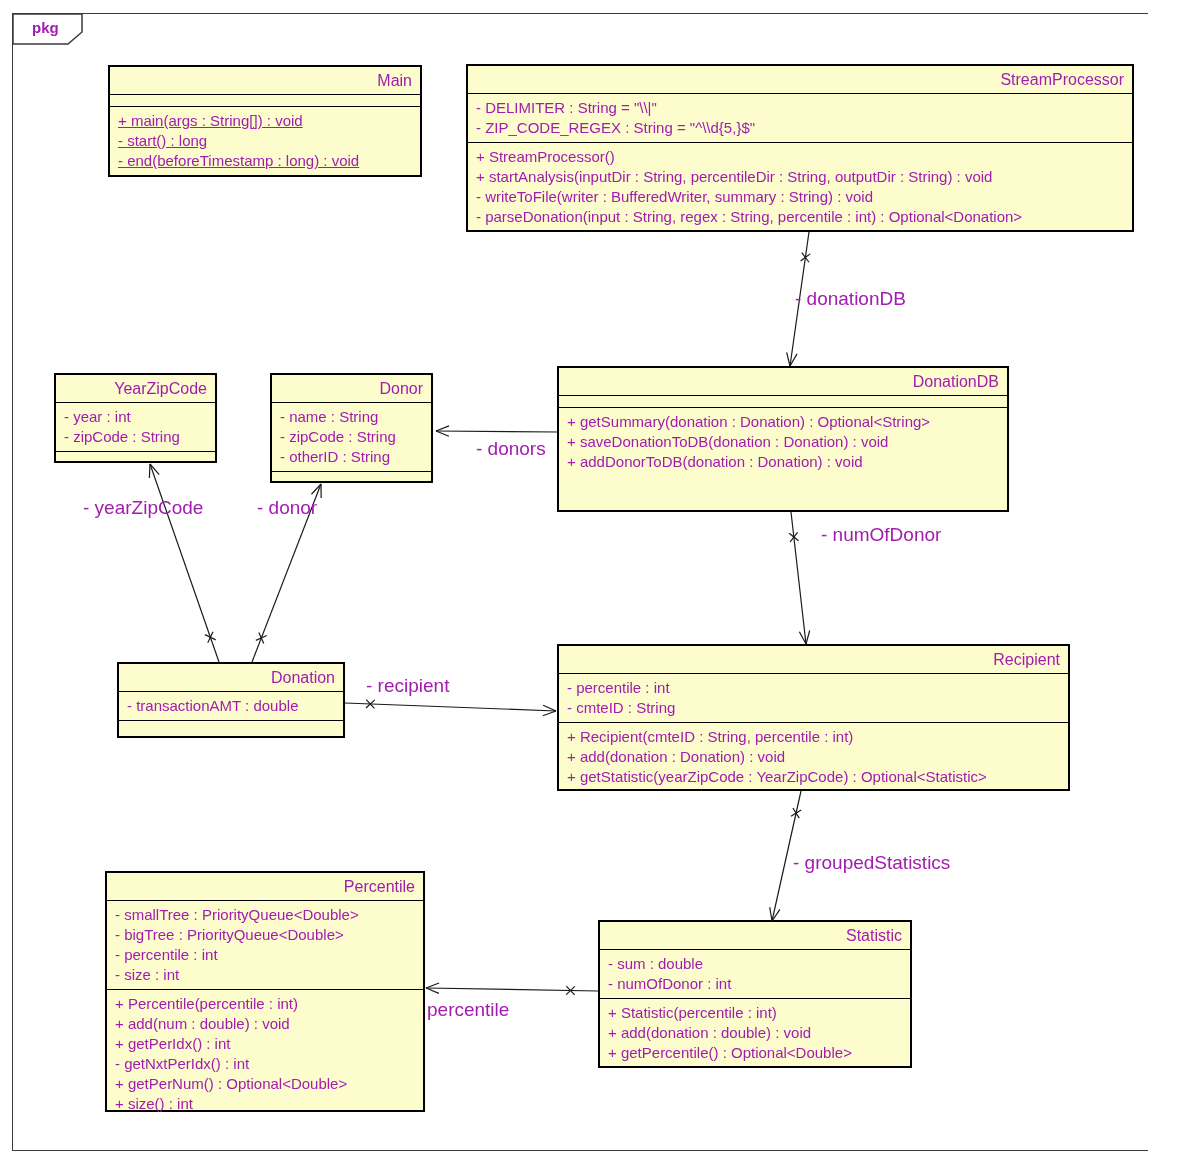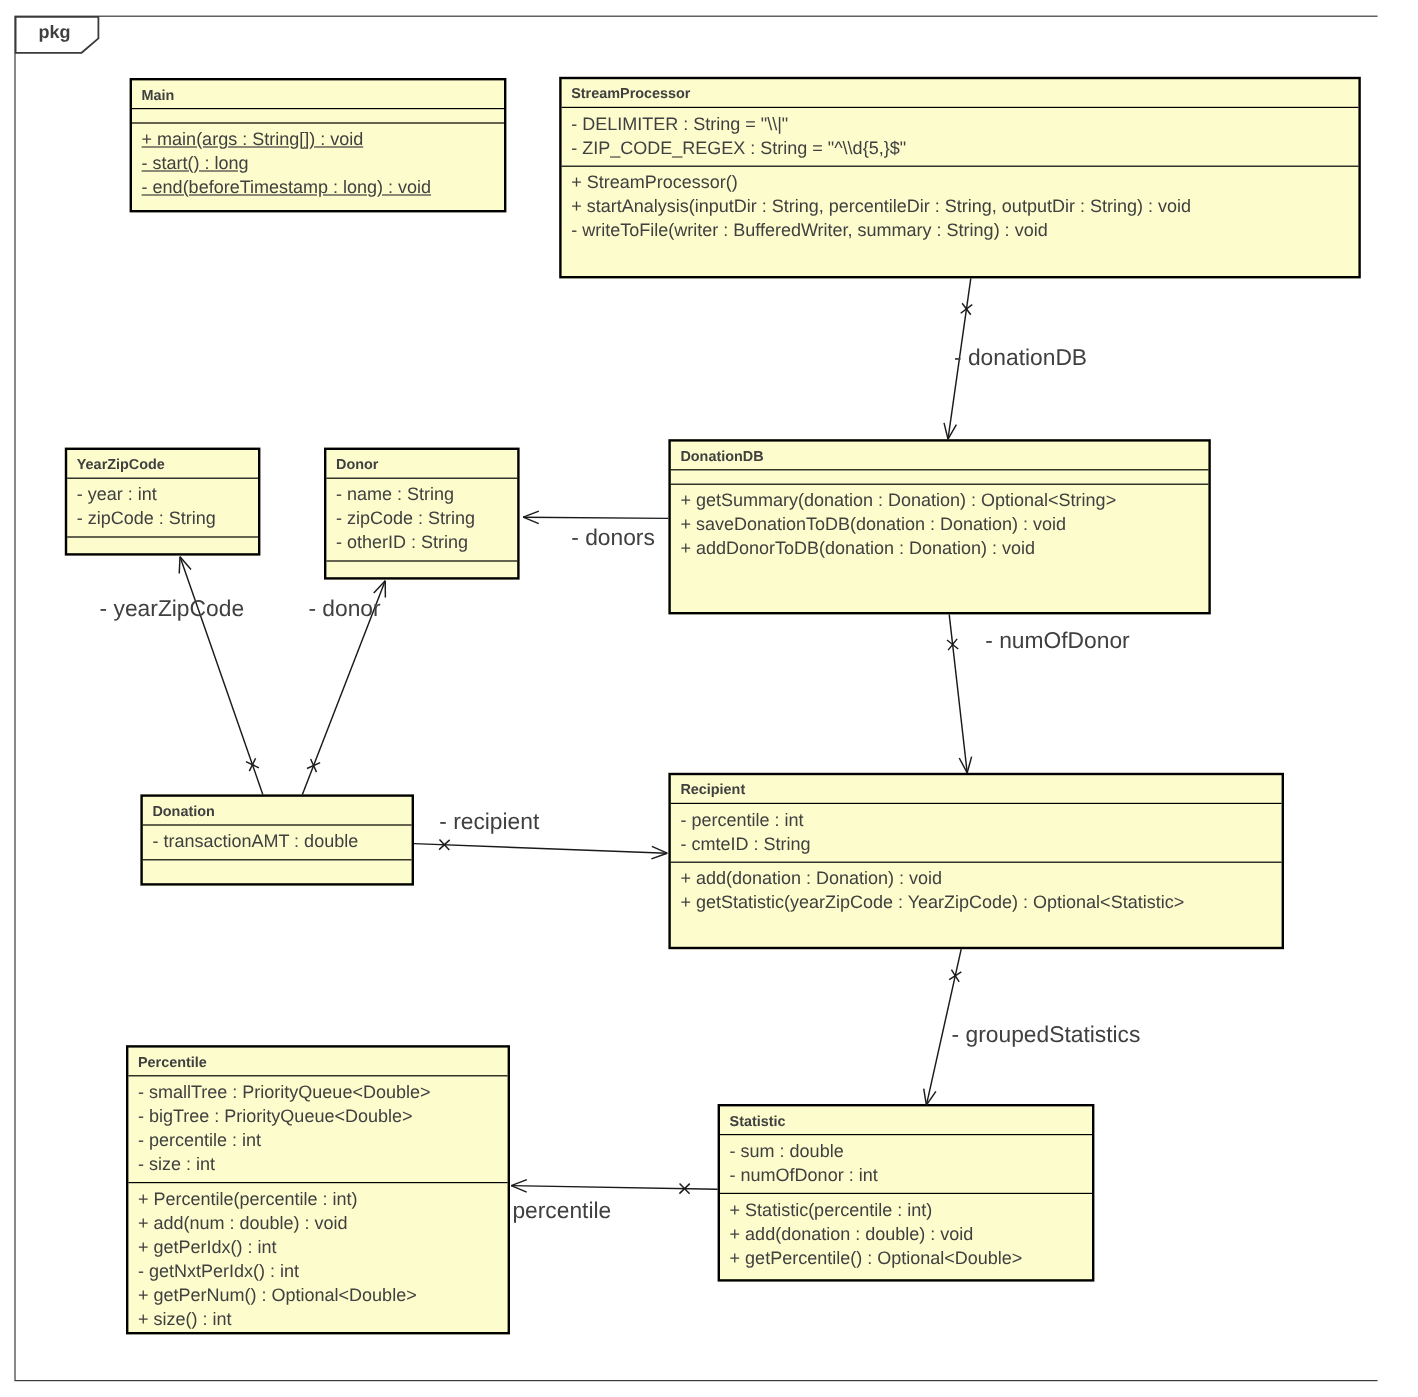--- a/index.html
+++ b/index.html
@@ -1,34 +1,34 @@
 <!DOCTYPE html>
 <html><head>
 <meta charset="utf-8">
 <style>
   html,body { margin:0; padding:0; background:#ffffff; }
   .stage {
     position:relative; width:1148px; height:1164px;
     font-family:"Liberation Sans","DejaVu Sans",sans-serif;
-    color:#404040; background:#fff; overflow:hidden;
+    color:#a21caf; background:#fff; overflow:hidden;
   }
   .frame {
     position:absolute; left:12px; top:13px; width:1158px; height:1138px;
     border:1.5px solid #3a3a3a; box-sizing:border-box;
   }
   .pkg-tab-svg { position:absolute; left:12px; top:13px; }
   .pkg-label {
     position:absolute; left:32px; top:19px; font-weight:bold; font-size:15px;
   }
   .cls {
     position:absolute; background:#fcfccd; border:2.2px solid #000;
     box-sizing:border-box; display:flex; flex-direction:column;
   }
   .cls-title {
-    text-align:left; font-weight:bold; font-size:12px;
+    text-align:right; font-weight:normal; font-size:16px;
     padding:5px 8px 4px 8px; border-bottom:1.2px solid #000; flex:0 0 auto;
     white-space:nowrap;
   }
   .sec { padding:4px 8px; border-bottom:1.2px solid #000; flex:0 0 auto; }
   .sec.last { border-bottom:none; flex:1 1 auto; }
   .sec.empty { min-height:11px; padding:0; }
   .m { font-size:15px; line-height:20px; white-space:nowrap; }
   .u { text-decoration:underline; }
   #arrows {
     position:absolute; left:0; top:0; width:1182px; height:1164px;
@@ -63,20 +63,21 @@
   <div class="cls" style="left:466px;top:64px;width:668px;height:168px">
     <div class="cls-title">StreamProcessor</div>
     <div class="sec">
       <div class="m">- DELIMITER : String = "\\|"</div>
       <div class="m">- ZIP_CODE_REGEX : String = "^\\d{5,}$"</div>
     </div>
     <div class="sec last">
       <div class="m">+ StreamProcessor()</div>
       <div class="m">+ startAnalysis(inputDir : String, percentileDir : String, outputDir : String) : void</div>
       <div class="m">- writeToFile(writer : BufferedWriter, summary : String) : void</div>
+      <div class="m">- parseDonation(input : String, regex : String, percentile : int) : Optional&lt;Donation&gt;</div>
     </div>
   </div>
 
   <div class="cls" style="left:54px;top:373px;width:163px;height:90px">
     <div class="cls-title">YearZipCode</div>
     <div class="sec">
       <div class="m">- year : int</div>
       <div class="m">- zipCode : String</div>
     </div>
     <div class="sec empty last"></div>
@@ -110,20 +111,21 @@
     <div class="sec empty last"></div>
   </div>
 
   <div class="cls" style="left:557px;top:644px;width:513px;height:147px">
     <div class="cls-title">Recipient</div>
     <div class="sec">
       <div class="m">- percentile : int</div>
       <div class="m">- cmteID : String</div>
     </div>
     <div class="sec last">
+      <div class="m">+ Recipient(cmteID : String, percentile : int)</div>
       <div class="m">+ add(donation : Donation) : void</div>
       <div class="m">+ getStatistic(yearZipCode : YearZipCode) : Optional&lt;Statistic&gt;</div>
     </div>
   </div>
 
   <div class="cls" style="left:105px;top:871px;width:320px;height:241px">
     <div class="cls-title">Percentile</div>
     <div class="sec">
       <div class="m">- smallTree : PriorityQueue&lt;Double&gt;</div>
       <div class="m">- bigTree : PriorityQueue&lt;Double&gt;</div>

